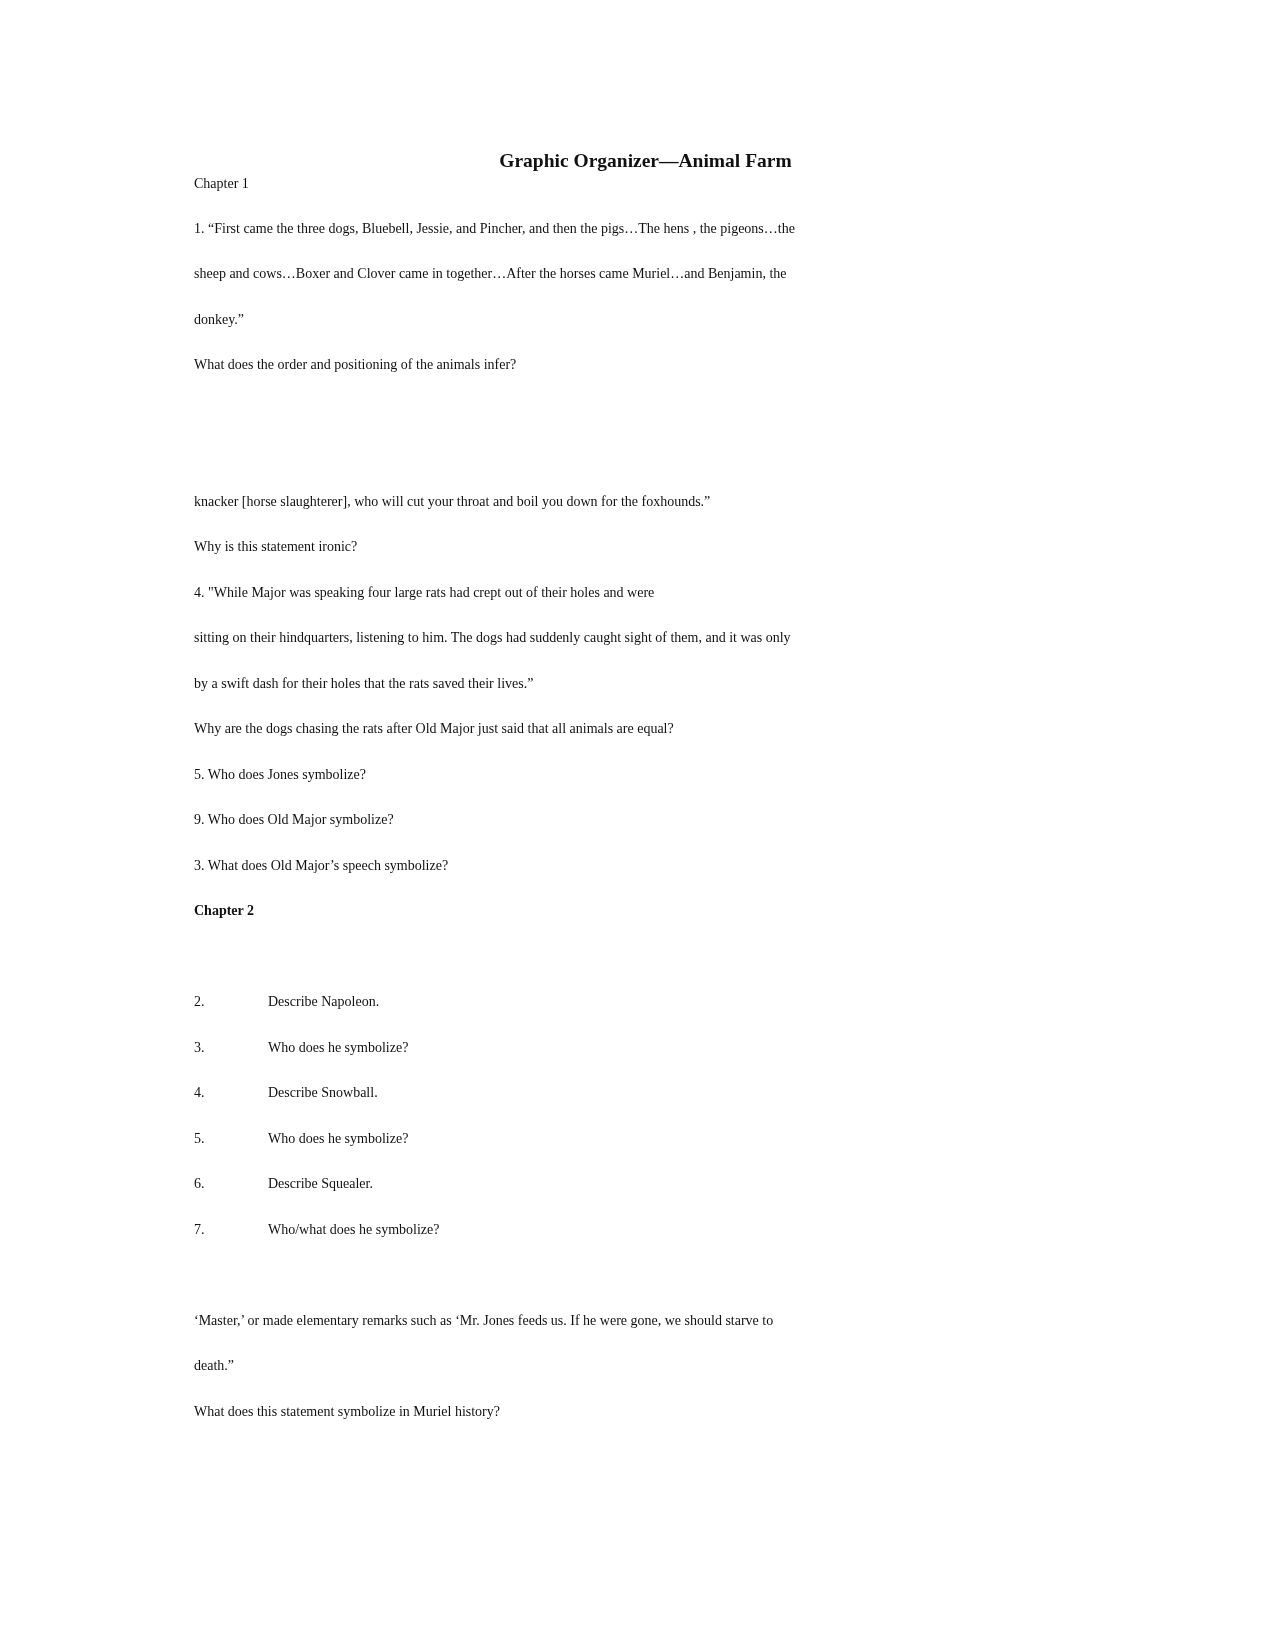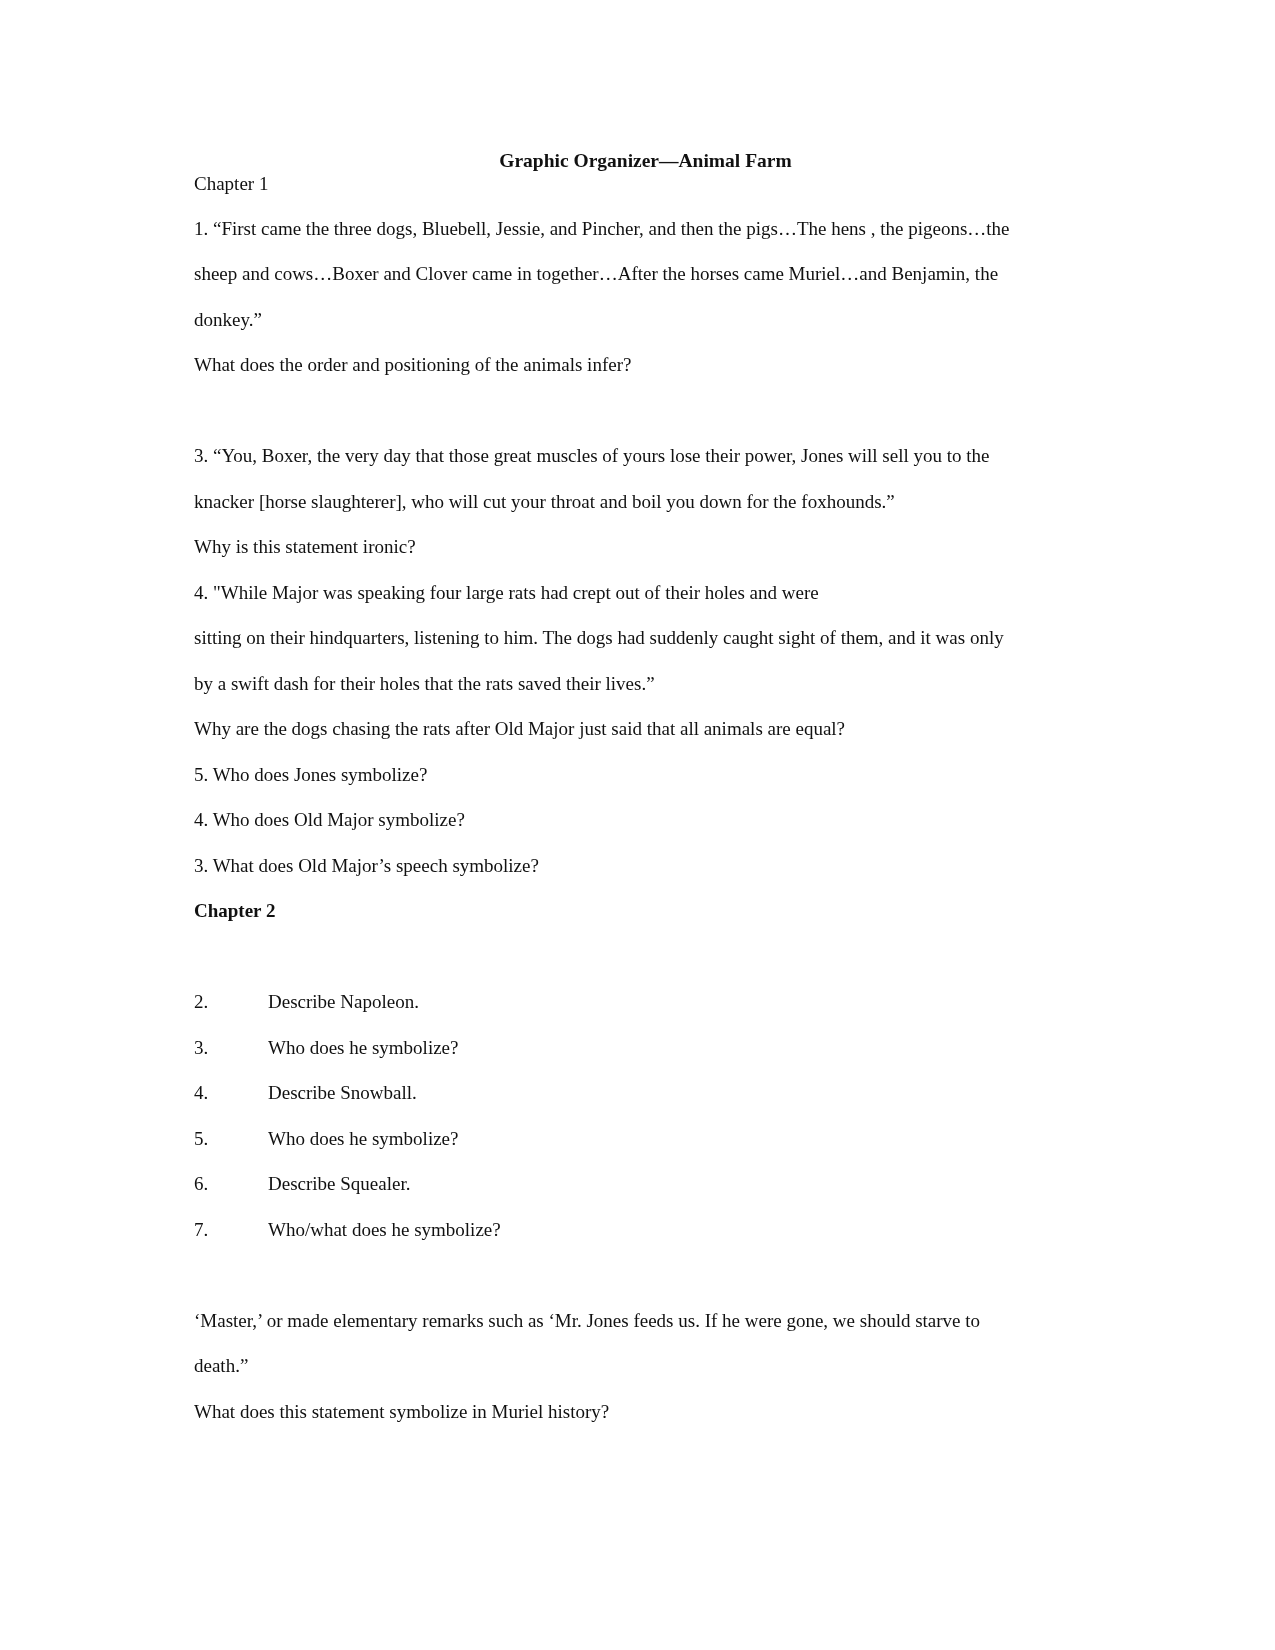--- a/index.html
+++ b/index.html
@@ -1,44 +1,43 @@
 <!DOCTYPE html>
 <html><head>
   <meta charset="utf-8">
   <style>
     html, body { margin: 0; padding: 0; background: #ffffff; }
     body { width: 1275px; height: 1650px; position: relative; overflow: hidden;
       font-family: "Liberation Serif", "DejaVu Serif", serif; color: #111; }
     .page { position: absolute; left: 8px; top: 0; width: 1275px; height: 1650px; text-decoration: underline; }
-    .line { position: absolute; left: 186px; font-size: 19px; white-space: nowrap; line-height: 24px; }
+    .line { position: absolute; left: 186px; font-size: 14px; white-space: nowrap; line-height: 24px; }
     .title { position: absolute; left: 0; width: 1275px; text-align: center; font-weight: bold; font-size: 19.5px; top: 149px; line-height: 24px; }
     .bold { font-weight: bold; }
     .num { display: inline-block; width: 74px; }
   </style>
 </head>
 <body>
 
 <div class="page">
   <div class="title">Graphic Organizer—Animal Farm</div>
 
   <div class="line" style="top:172px">Chapter 1</div>
 
   <div class="line" style="top:217px">1. “First came the three dogs, Bluebell, Jessie, and Pincher, and then the pigs…The hens , the pigeons…the</div>
   <div class="line" style="top:262px">sheep and cows…Boxer and Clover came in together…After the horses came Muriel…and Benjamin, the</div>
   <div class="line" style="top:308px">donkey.”</div>
   <div class="line" style="top:353px">What does the order and positioning of the animals infer?</div>
-  <div class="line" style="top:444px">3.  “You, Boxer, the very day that those great muscles of yours lose their power, Jones will sell you to the</div>
   <div class="line" style="top:490px">knacker [horse slaughterer], who will cut your throat and boil you down for the foxhounds.”</div>
   <div class="line" style="top:535px">Why is this statement ironic?</div>
   <div class="line" style="top:581px">4. "While Major was speaking four large rats had crept out of their holes and were</div>
   <div class="line" style="top:626px">sitting on their hindquarters, listening to him. The dogs had suddenly caught sight of them, and it was only</div>
   <div class="line" style="top:672px">by a swift dash for their holes that the rats saved their lives.”</div>
   <div class="line" style="top:717px">Why are the dogs chasing the rats after Old Major just said that all animals are equal?</div>
   <div class="line" style="top:763px">5. Who does Jones symbolize?</div>
-  <div class="line" style="top:808px">4. Who does Old Major symbolize?</div>
+  <div class="line" style="top:808px">9. Who does Old Major symbolize?</div>
   <div class="line" style="top:854px">3. What does Old Major’s speech symbolize?</div>
 
   <div class="line bold" style="top:899px">Chapter 2</div>
 
   <div class="line" style="top:990px"><span class="num">2.</span><span>Describe Napoleon.</span></div>
   <div class="line" style="top:1036px"><span class="num">3.</span><span>Who does he symbolize?</span></div>
   <div class="line" style="top:1081px"><span class="num">4.</span><span>Describe Snowball.</span></div>
   <div class="line" style="top:1127px"><span class="num">5.</span><span>Who does he symbolize?</span></div>
   <div class="line" style="top:1172px"><span class="num">6.</span><span>Describe Squealer.</span></div>
   <div class="line" style="top:1218px"><span class="num">7.</span><span>Who/what does he symbolize?</span></div>

